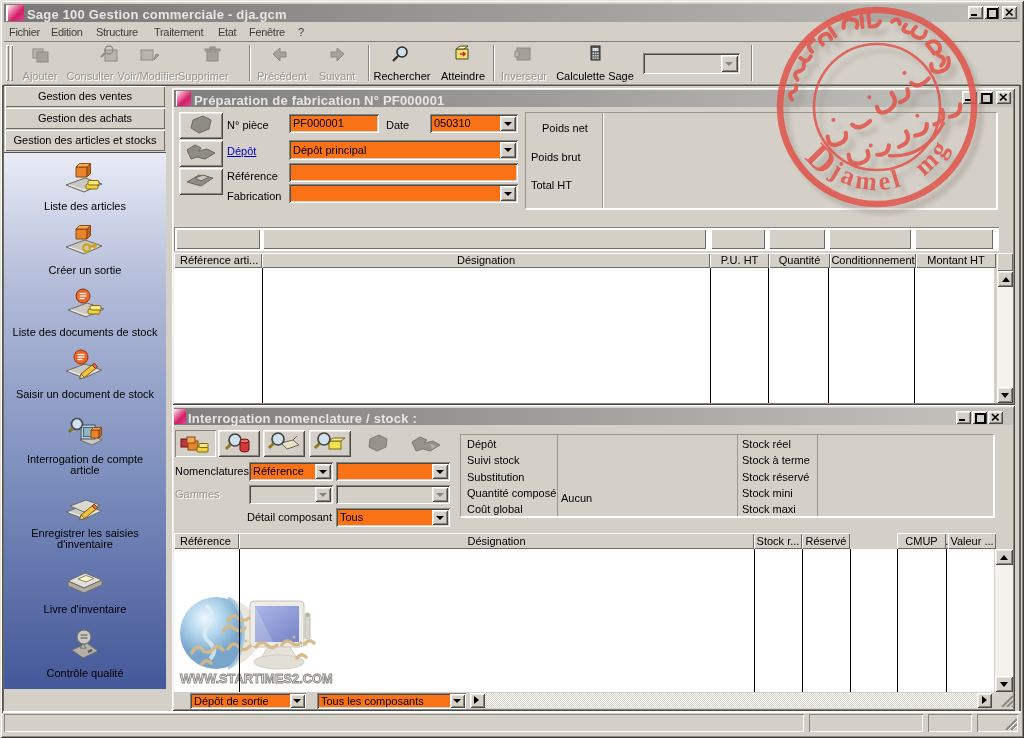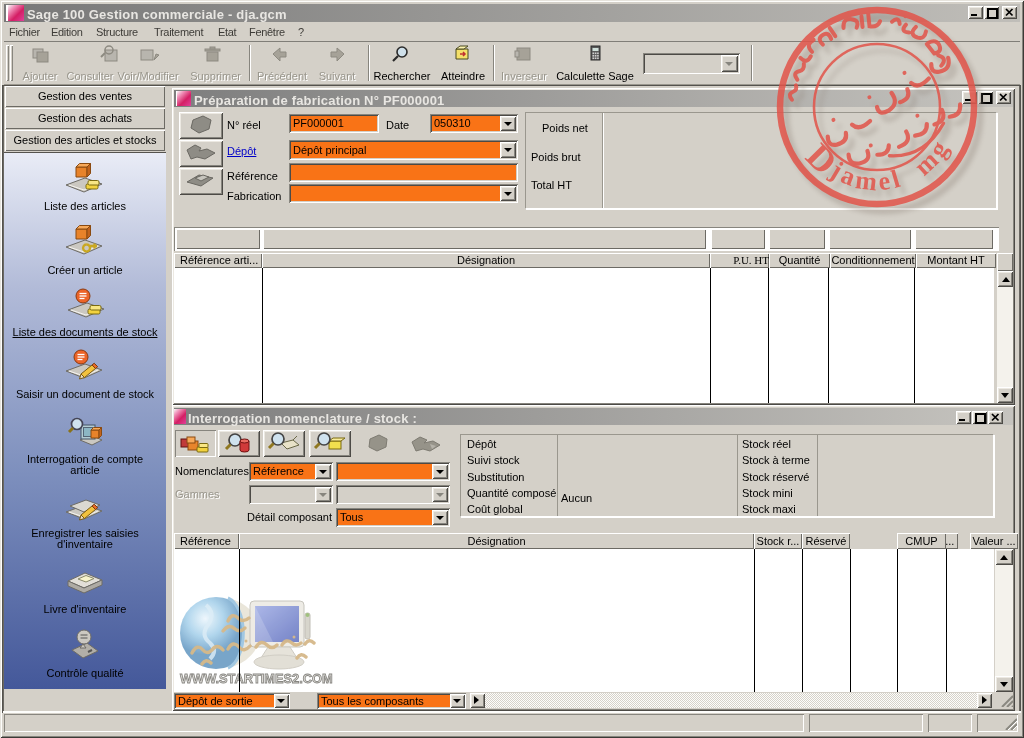--- a/index.html
+++ b/index.html
@@ -49,21 +49,21 @@
   </div>
   <div class="abs" style="left:4px;top:41px;width:1016px;height:1px;background:#807e78;"></div>
 
   <div class="abs" id="toolbar" style="left:4px;top:42px;width:1016px;height:42px;">
     <div class="abs" style="left:2px;top:3px;width:3px;height:36px;box-shadow:inset 1px 1px 0 #fff, inset -1px -1px 0 #87857e;"></div>
     <div class="abs" style="left:6px;top:3px;width:3px;height:36px;box-shadow:inset 1px 1px 0 #fff, inset -1px -1px 0 #87857e;"></div>
 
     <div class="abs disab" style="left:15px;top:28px;width:42px;text-align:center;">Ajouter</div>
     <div class="abs disab" style="left:60px;top:28px;width:52px;text-align:center;">Consulter</div>
     <div class="abs disab" style="left:110px;top:28px;width:68px;text-align:center;">Voir/Modifier</div>
-    <div class="abs disab" style="left:182px;top:28px;width:55px;text-align:right;">Supprimer</div>
+    <div class="abs disab" style="left:174px;top:28px;width:55px;text-align:left;">Supprimer</div>
     <div class="abs" style="left:245px;top:3px;width:2px;height:36px;box-shadow:inset 1px 0 0 #87857e, inset -1px 0 0 #fff;"></div>
     <div class="abs disab" style="left:251px;top:28px;width:54px;text-align:center;">Précédent</div>
     <div class="abs disab" style="left:312px;top:28px;width:42px;text-align:center;">Suivant</div>
     <div class="abs" style="left:364px;top:3px;width:2px;height:36px;box-shadow:inset 1px 0 0 #87857e, inset -1px 0 0 #fff;"></div>
     <div class="abs" style="left:367px;top:28px;width:62px;text-align:center;">Rechercher</div>
     <div class="abs" style="left:434px;top:28px;width:50px;text-align:center;">Atteindre</div>
     <div class="abs" style="left:489px;top:3px;width:2px;height:36px;box-shadow:inset 1px 0 0 #87857e, inset -1px 0 0 #fff;"></div>
     <div class="abs disab" style="left:494px;top:28px;width:52px;text-align:center;">Inverseur</div>
     <div class="abs" style="left:549px;top:28px;width:84px;text-align:center;">Calculette Sage</div>
 
@@ -208,22 +208,22 @@
         <g transform="translate(60,477)">
             <path d="M8 20 l11 8 15 -7 -11 -8 z" fill="#b2afa8" stroke="#6e6c66"></path>
             <circle cx="20" cy="7" r="7" fill="#cbc8c1" stroke="#6e6c66"></circle>
             <line x1="16.5" y1="5" x2="23.5" y2="5" stroke="#555"></line>
             <line x1="16.5" y1="8" x2="23.5" y2="8" stroke="#555"></line>
             <path d="M19 14 l-3 4 6 0 z" fill="#cbc8c1" stroke="#6e6c66"></path>
             <path d="M24 22 l4 -2" stroke="#555" stroke-width="2"></path>
           </g>
       </svg>
       <div class="abs" style="left:0;top:47px;width:162px;text-align:center;">Liste des articles</div>
-      <div class="abs" style="left:0;top:111px;width:162px;text-align:center;">Créer un article</div>
-      <div class="abs" style="left:0;top:173px;width:162px;text-align:center;text-decoration:underline;">Liste des documents de stock</div>
+      <div class="abs" style="left:0;top:111px;width:162px;text-align:center;">Créer un sortie</div>
+      <div class="abs" style="left:0;top:173px;width:162px;text-align:center;">Liste des documents de stock</div>
       <div class="abs" style="left:0;top:235px;width:162px;text-align:center;">Saisir un document de stock</div>
       <div class="abs" style="left:0;top:301px;width:162px;text-align:center;line-height:11px;">Interrogation de compte<br>article</div>
       <div class="abs" style="left:0;top:375px;width:162px;text-align:center;line-height:11px;">Enregistrer les saisies<br>d'inventaire</div>
       <div class="abs" style="left:0;top:450px;width:162px;text-align:center;">Livre d'inventaire</div>
       <div class="abs" style="left:0;top:514px;width:162px;text-align:center;">Contrôle qualité</div>
     </div>
   </div>
 
   <div id="win1" class="abs raised2" style="left:172px;top:88px;width:843px;height:317px;">
 
@@ -245,21 +245,21 @@
     <div class="abs raised2" style="left:7px;top:24px;width:44px;height:27px;"><svg width="44" height="27">
           <path d="M14 8 l10 -4 8 4 -2 9 -10 4 -8 -5 z" fill="#8e8c85" stroke="#6a6862"></path>
         </svg></div>
     <div class="abs raised2" style="left:7px;top:52px;width:44px;height:27px;"><svg width="44" height="27">
           <path d="M8 10 l8 -5 6 3 -2 3 8 -2 8 4 -10 6 -8 -2 -6 2 z" fill="#8e8c85" stroke="#6a6862"></path>
         </svg></div>
     <div class="abs raised2" style="left:7px;top:80px;width:44px;height:27px;"><svg width="44" height="27">
           <path d="M8 14 l12 -7 14 3 -12 8 z" fill="#8e8c85" stroke="#6a6862"></path>
           <path d="M16 10 l8 -3 6 2 -8 4 z" fill="#c6c4bd" stroke="#6a6862"></path>
         </svg></div>
-    <div class="abs" style="left:55px;top:31px;">N° réel</div>
+    <div class="abs" style="left:55px;top:31px;">N° pièce</div>
     <div class="abs" style="left:55px;top:57px;color:#0000c8;text-decoration:underline;">Dépôt</div>
     <div class="abs" style="left:55px;top:82px;">Référence</div>
     <div class="abs" style="left:55px;top:102px;">Fabrication</div>
     <div class="abs sunk" style="left:117px;top:26px;width:90px;height:19px;line-height:19px;"><span style="margin-left:4px;">PF000001</span></div>
     <div class="abs" style="left:214px;top:31px;">Date</div>
     <div class="abs sunk" style="left:258px;top:26px;width:88px;height:19px;line-height:19px;"><span style="margin-left:4px;">050310</span>
       <div class="cbtn" style="right:2px;top:2px;width:16px;height:15px;">
           <div class="arr" style="left:4px;top:6px;"></div>
         </div></div>
     <div class="abs sunk" style="left:117px;top:52px;width:229px;height:20px;line-height:20px;"><span style="margin-left:4px;">Dépôt principal</span>
@@ -285,21 +285,21 @@
       <div class="abs raised" style="left:89px;top:2px;width:443px;height:20px;"></div>
       <div class="abs raised" style="left:537px;top:2px;width:54px;height:20px;"></div>
       <div class="abs raised" style="left:595px;top:2px;width:56px;height:20px;"></div>
       <div class="abs raised" style="left:655px;top:2px;width:82px;height:20px;"></div>
       <div class="abs raised" style="left:741px;top:2px;width:78px;height:20px;"></div>
     </div>
 
     <div class="abs" style="left:2px;top:165px;width:820px;height:15px;">
       <div class="abs raised" style="left:0px;top:0;width:88px;height:15px;line-height:15px;"><span style="margin-left:6px;">Référence arti...</span></div>
       <div class="abs raised" style="left:88px;top:0;width:448px;height:15px;line-height:15px;text-align:center;">Désignation</div>
-      <div class="abs raised" style="left:536px;top:0;width:59px;height:15px;line-height:15px;text-align:right;font-family:Liberation Serif, serif;">P.U. HT</div>
+      <div class="abs raised" style="left:536px;top:0;width:59px;height:15px;line-height:15px;text-align:center;">P.U. HT</div>
       <div class="abs raised" style="left:595px;top:0;width:61px;height:15px;line-height:15px;text-align:center;">Quantité</div>
       <div class="abs raised" style="left:656px;top:0;width:86px;height:15px;line-height:15px;text-align:center;">Conditionnement</div>
       <div class="abs raised" style="left:742px;top:0;width:80px;height:15px;line-height:15px;text-align:center;">Montant HT</div>
     </div>
 
     <div class="abs" style="left:2px;top:180px;width:820px;height:135px;background:#fff;">
       <div class="abs" style="left:88px;top:0;width:1px;height:135px;background:#000;"></div>
       <div class="abs" style="left:536px;top:0;width:1px;height:135px;background:#000;"></div>
       <div class="abs" style="left:594px;top:0;width:1px;height:135px;background:#000;"></div>
       <div class="abs" style="left:654px;top:0;width:1px;height:135px;background:#000;"></div>
@@ -424,21 +424,21 @@
       <div class="abs" style="left:281px;top:68px;">Stock maxi</div>
     </div>
 
     <div class="abs" style="left:2px;top:128px;width:820px;height:16px;">
       <div class="abs raised" style="left:0;top:0;width:65px;height:16px;line-height:16px;"><span style="margin-left:6px;">Référence</span></div>
       <div class="abs raised" style="left:65px;top:0;width:515px;height:16px;line-height:16px;text-align:center;">Désignation</div>
       <div class="abs raised" style="left:580px;top:0;width:48px;height:16px;line-height:16px;text-align:center;">Stock r...</div>
       <div class="abs raised" style="left:628px;top:0;width:48px;height:16px;line-height:16px;text-align:center;">Réservé</div>
       <div class="abs raised" style="left:713px;top:0;width:47px;height:16px;line-height:16px;text-align:center;margin-left:24px;">Stock ...</div>
       <div class="abs raised" style="left:723px;top:0;width:49px;height:16px;line-height:16px;text-align:center;">CMUP</div>
-      <div class="abs raised" style="left:796px;top:0;width:48px;height:16px;line-height:16px;text-align:center;">Valeur ...</div>
+      <div class="abs raised" style="left:774px;top:0;width:48px;height:16px;line-height:16px;text-align:center;">Valeur ...</div>
     </div>
 
     <div class="abs" style="left:2px;top:144px;width:820px;height:143px;background:#fff;">
       <div class="abs" style="left:65px;top:0;width:1px;height:143px;background:#000;"></div>
       <div class="abs" style="left:580px;top:0;width:1px;height:143px;background:#000;"></div>
       <div class="abs" style="left:628px;top:0;width:1px;height:143px;background:#000;"></div>
       <div class="abs" style="left:676px;top:0;width:1px;height:143px;background:#000;"></div>
       <div class="abs" style="left:723px;top:0;width:1px;height:143px;background:#000;"></div>
       <div class="abs" style="left:772px;top:0;width:1px;height:143px;background:#000;"></div>
     </div>
@@ -446,21 +446,21 @@
     <div class="abs" style="left:823px;top:144px;width:18px;height:143px;background:#f4f2ec;">
       <div class="cbtn" style="left:0;top:0;width:18px;height:16px;">
           <div class="arr" style="left:5px;top:6px;border-top:none;border-bottom:5px solid #000;"></div>
         </div>
       <div class="cbtn" style="left:0;bottom:0;width:18px;height:16px;">
           <div class="arr" style="left:5px;top:6px;border-top:5px solid #000;"></div>
         </div>
     </div>
 
     <div class="abs" style="left:2px;top:287px;width:839px;height:17px;background:#d4d0c8;">
-      <div class="abs sunk" style="left:0px;top:1px;width:116px;height:16px;line-height:16px;"><span style="margin-left:4px;">Dépôt de sortie</span>
+      <div class="abs sunk" style="left:16px;top:1px;width:116px;height:16px;line-height:16px;"><span style="margin-left:4px;">Dépôt de sortie</span>
         <div class="cbtn" style="right:1px;top:1px;width:15px;height:14px;">
             <div class="arr" style="left:3px;top:5px;"></div>
           </div></div>
       <div class="abs sunk" style="left:143px;top:1px;width:149px;height:16px;line-height:16px;"><span style="margin-left:4px;">Tous les composants</span>
         <div class="cbtn" style="right:1px;top:1px;width:15px;height:14px;">
             <div class="arr" style="left:3px;top:5px;"></div>
           </div></div>
       <div class="cbtn" style="left:296px;top:1px;width:15px;height:15px;">
           <div class="arr" style="left:4px;top:3px;border-top:4px solid transparent;border-bottom:4px solid transparent;border-right:none;border-left:5px solid #000;border-top-color:transparent;"></div>
         </div>

